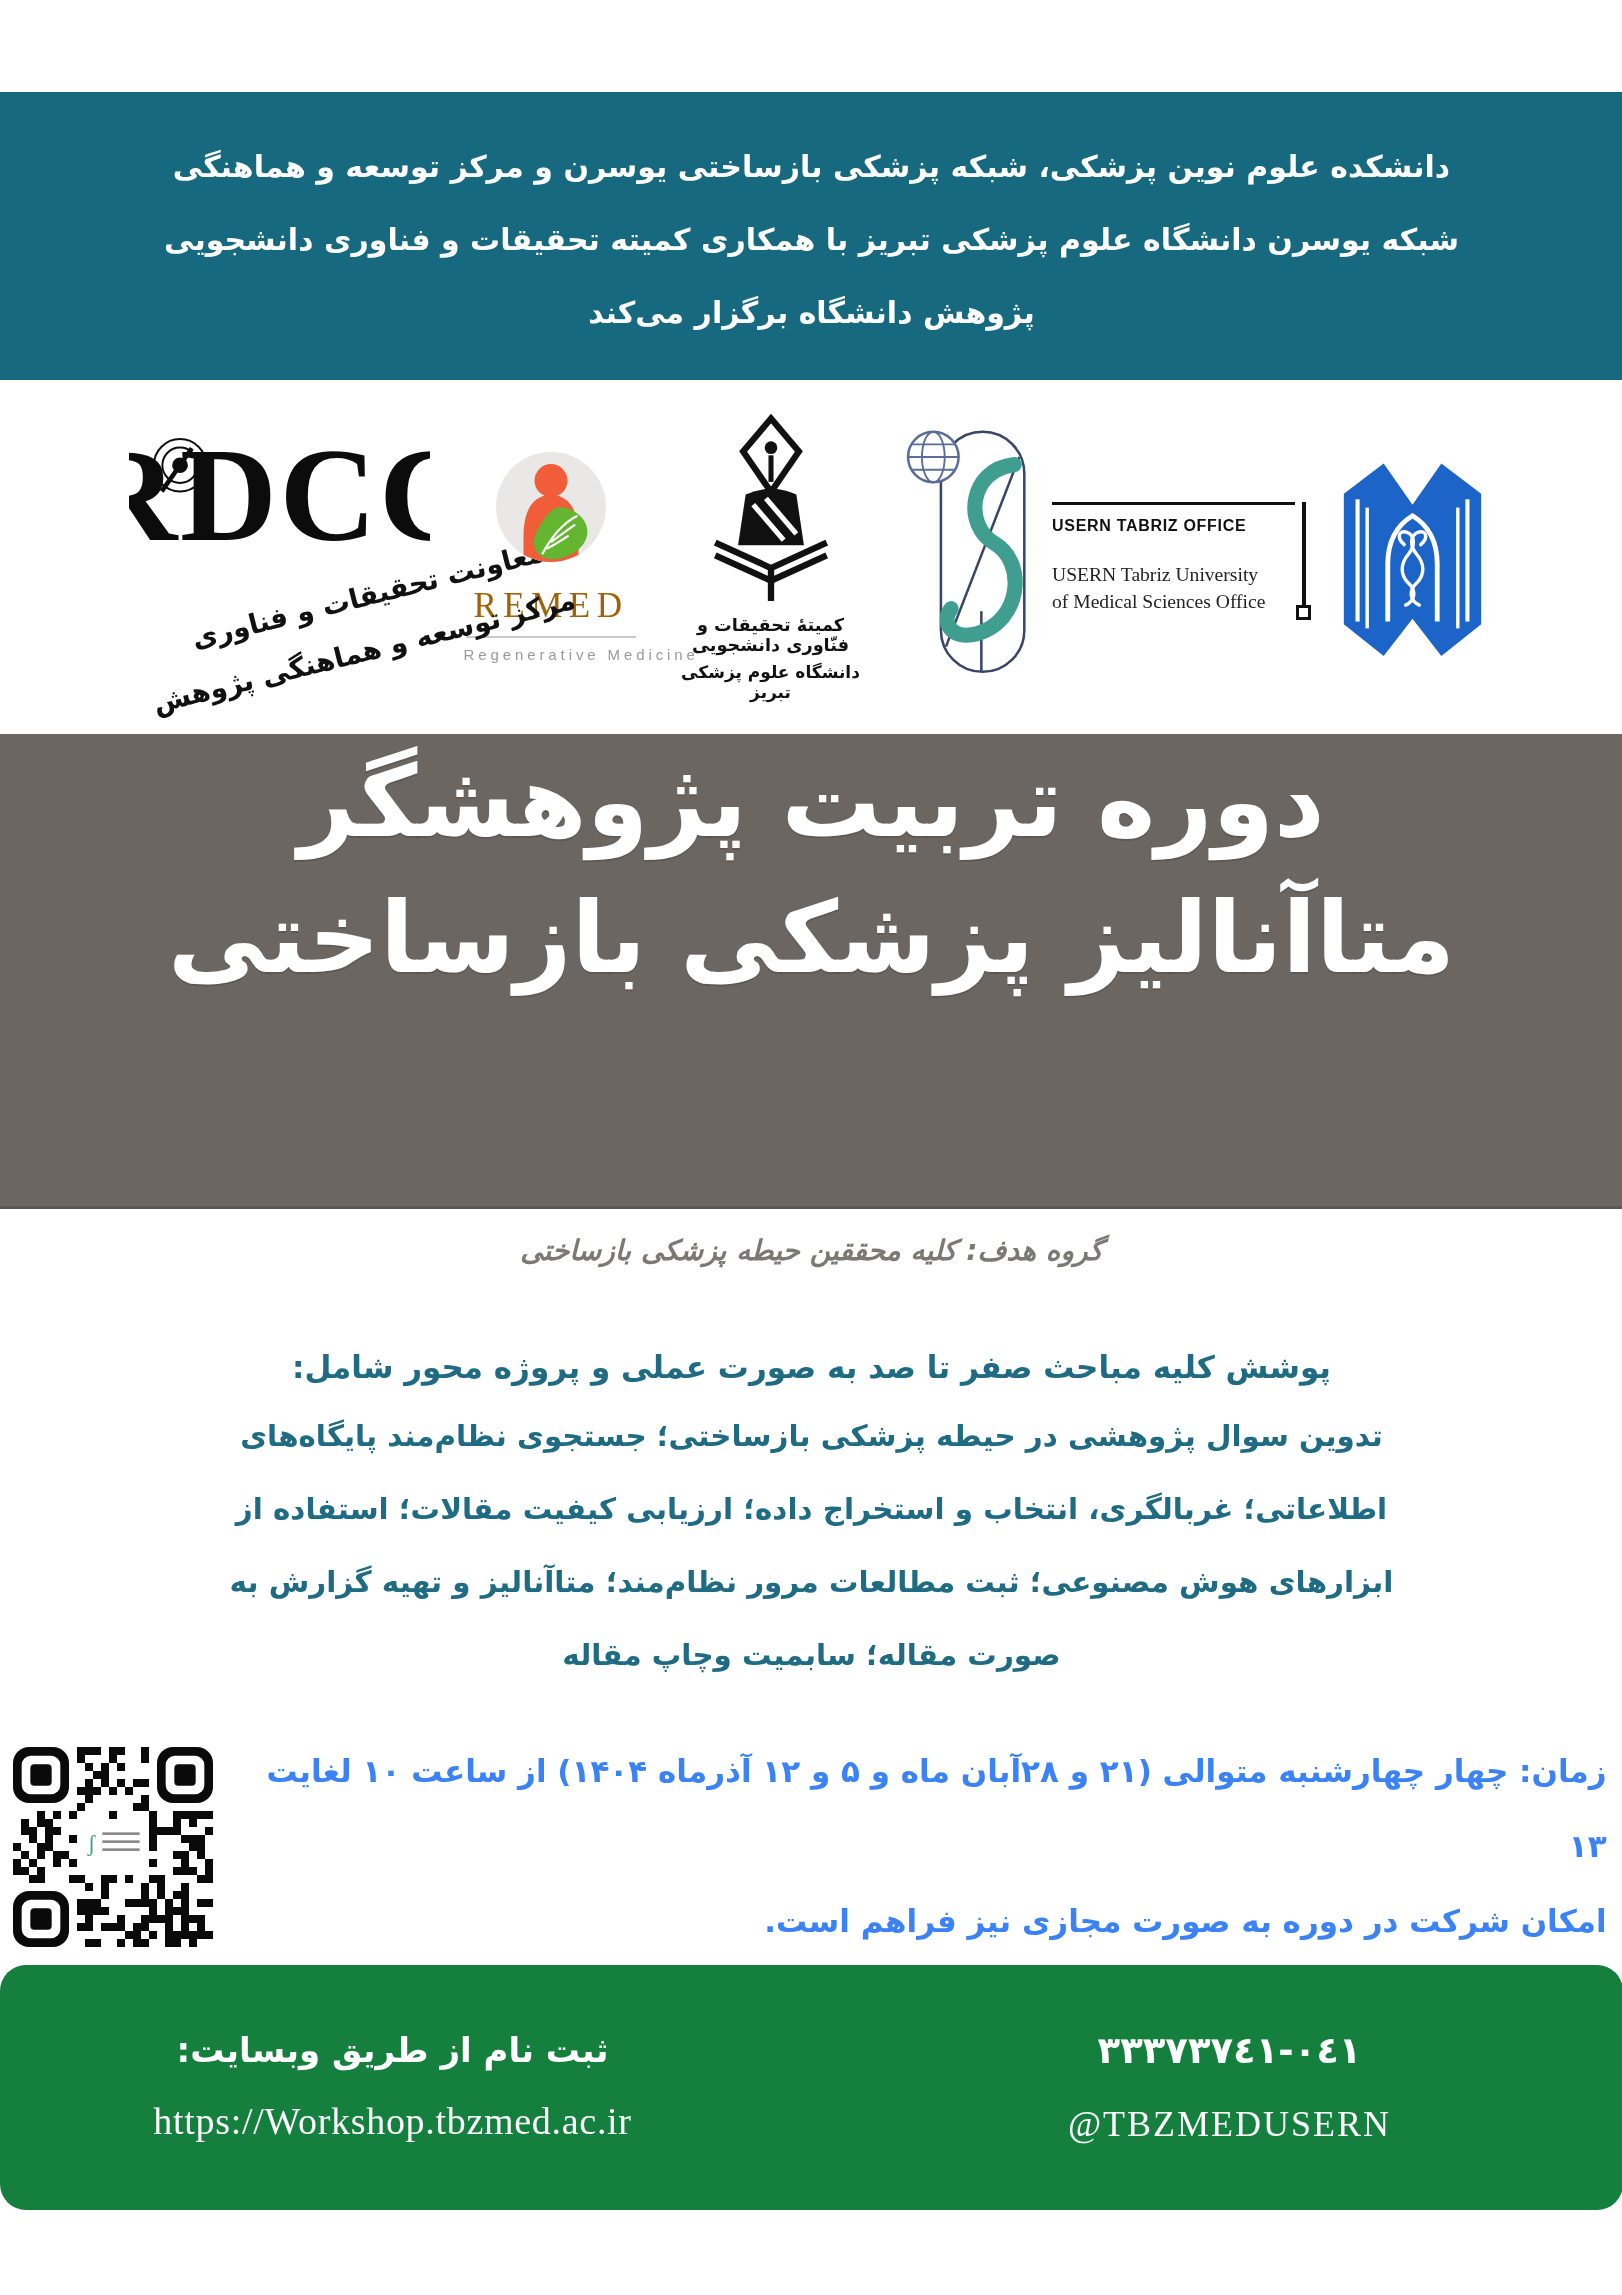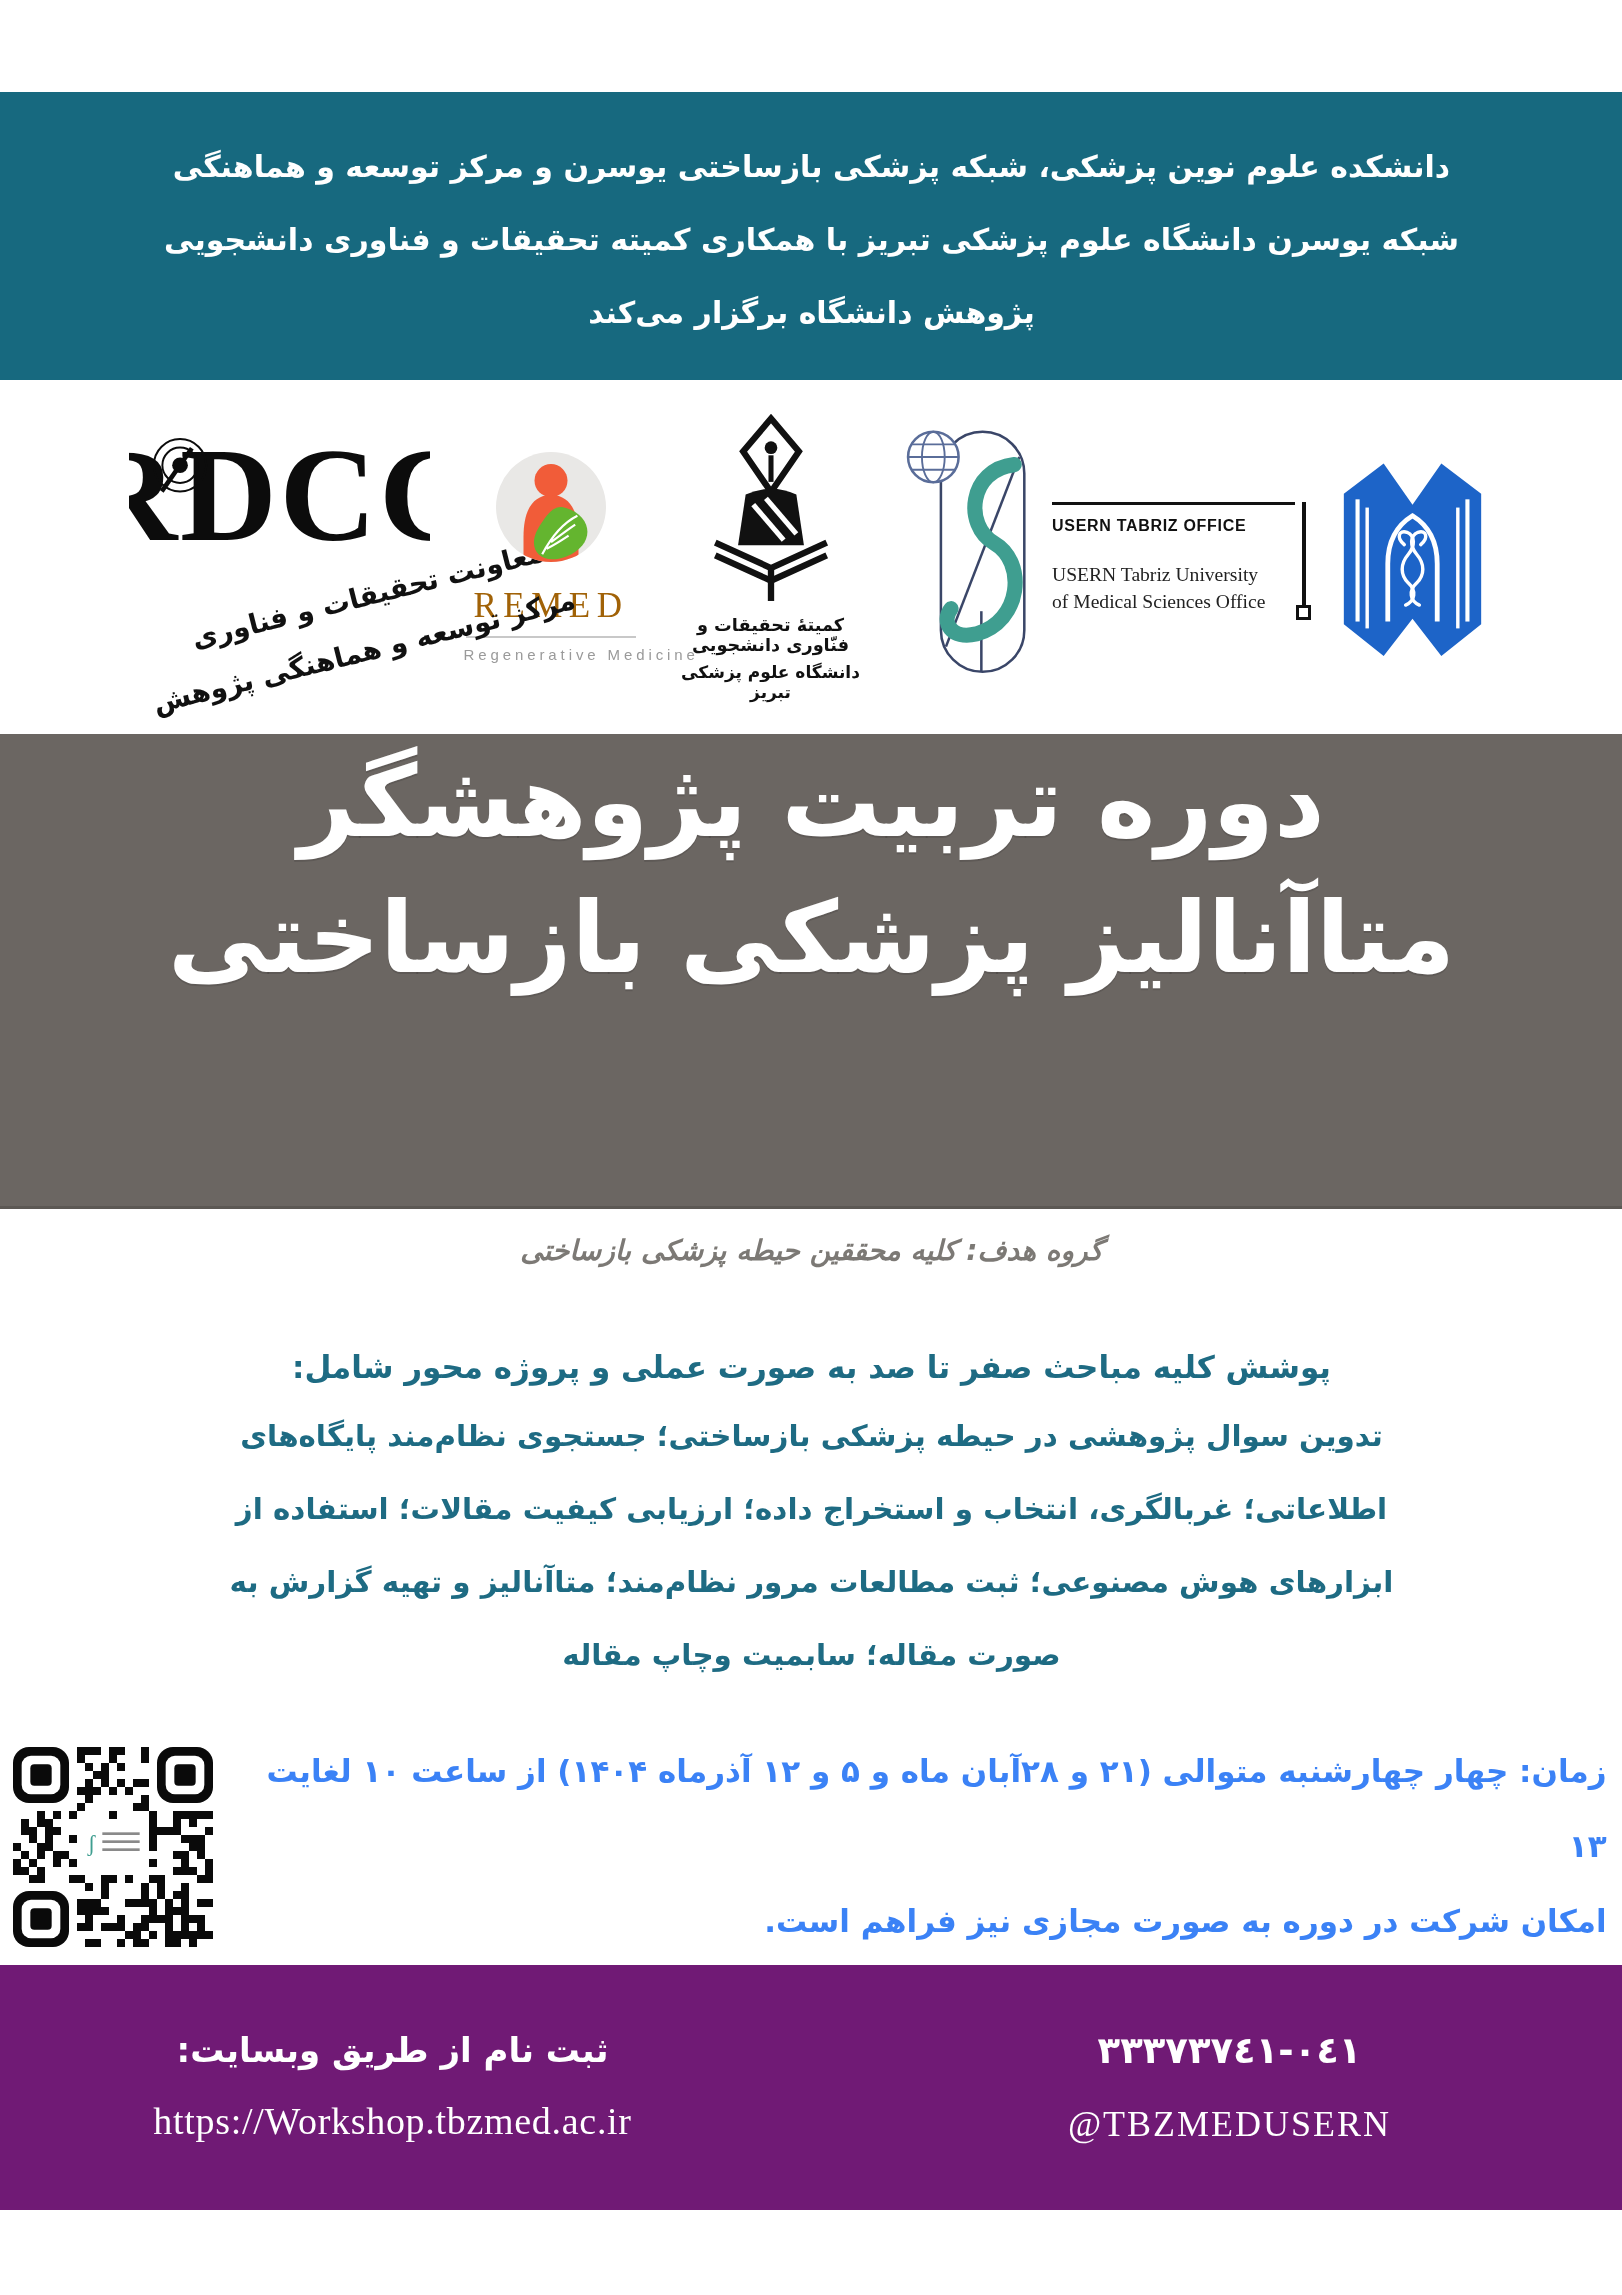--- a/index.html
+++ b/index.html
@@ -66,21 +66,21 @@
     text-align:center;direction:rtl;color:#1e6b83;font-size:29.4px;font-weight:bold;
   }
   .coverage-body .cline{line-height:73px;}
   .schedule{
     position:absolute;top:1734px;left:230px;right:16.4px;
     text-align:right;direction:rtl;color:#3b82f6;font-size:31px;font-weight:bold;
   }
   .schedule .sline{line-height:75px;}
   .qr{position:absolute;left:13px;top:1747px;width:200px;height:200px;}
   
-  .footer{position:absolute;top:1965px;left:0;width:100%;height:245px;background:#701a75;color:#fff;}
+  .footer{position:absolute;top:1965px;left:0;width:100%;height:245px;background:#15803d;color:#fff;border-radius:26px;}
   .footer-left{position:absolute;left:26px;top:65px;width:733px;text-align:center;}
   .register-label{font-size:34px;font-weight:bold;direction:rtl;}
   .website{font-family:"Liberation Serif",serif;font-size:38px;margin-top:29px;letter-spacing:0.7px;}
   .footer-right{position:absolute;left:968px;top:64px;width:523px;text-align:center;}
   .phone{font-size:37px;font-weight:bold;direction:ltr;letter-spacing:2.6px;}
   .handle{font-family:"Liberation Serif",serif;font-size:36px;margin-top:31px;letter-spacing:2px;}
 </style>
 </head>
 <body>
 

